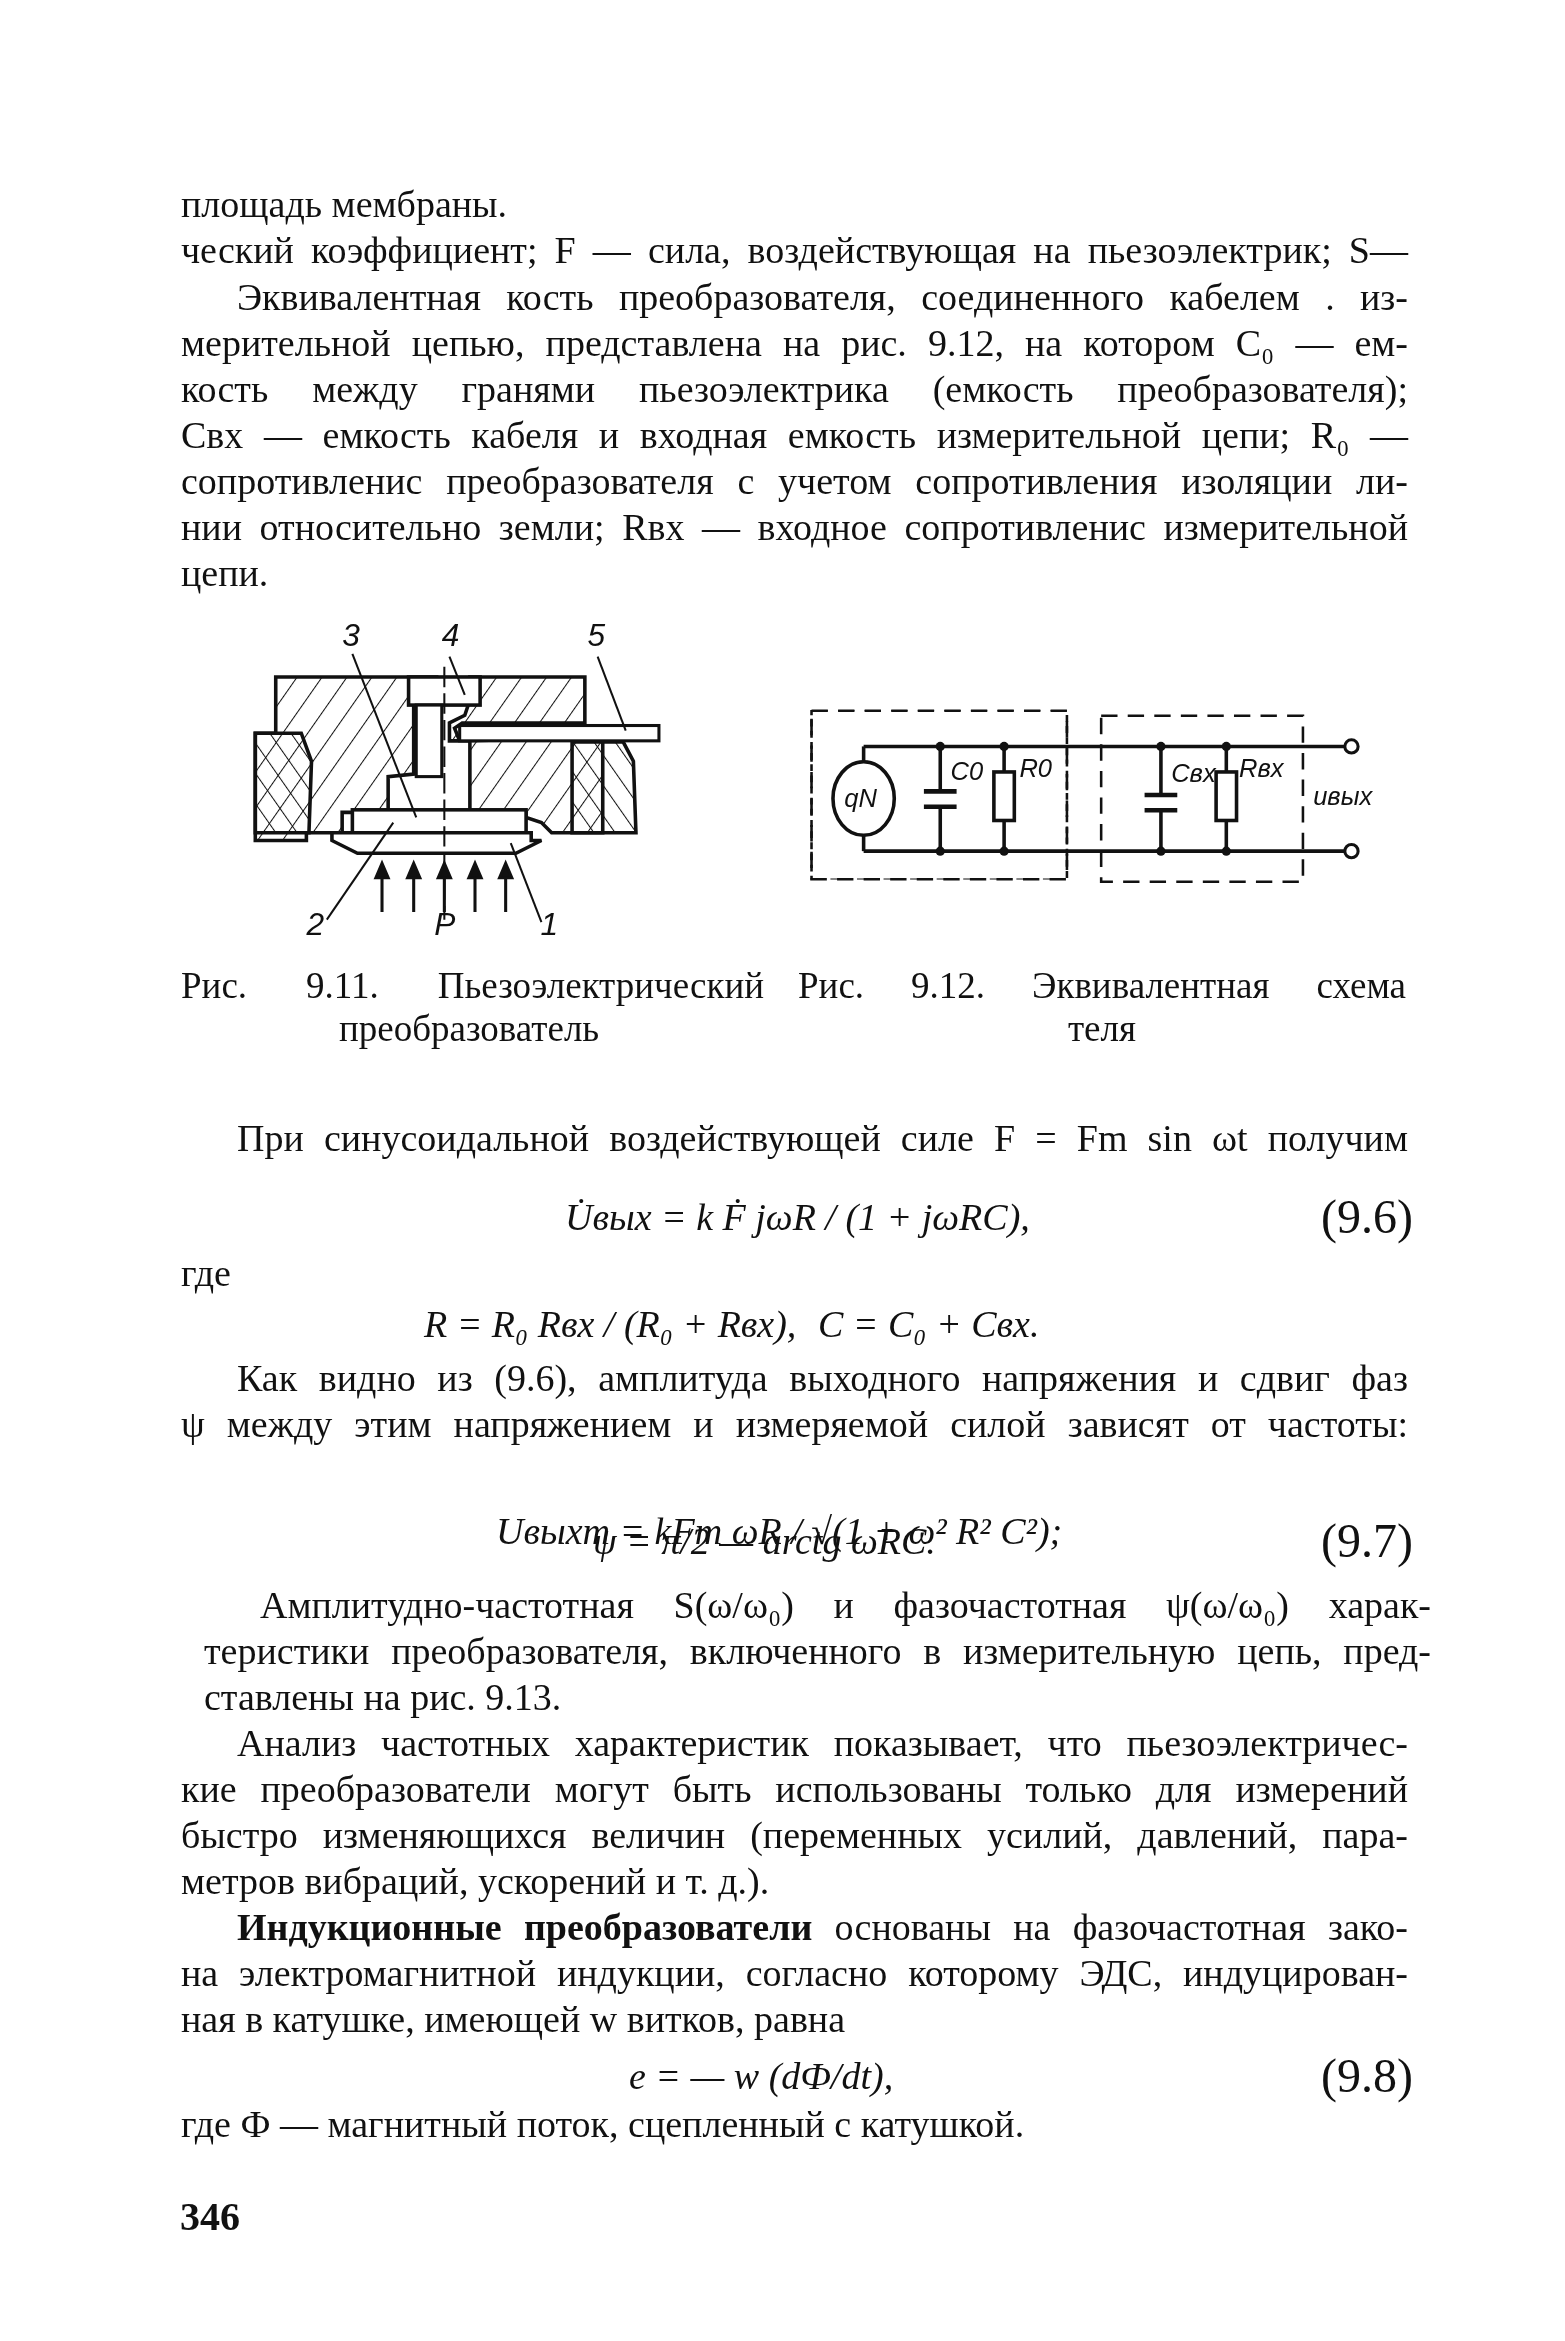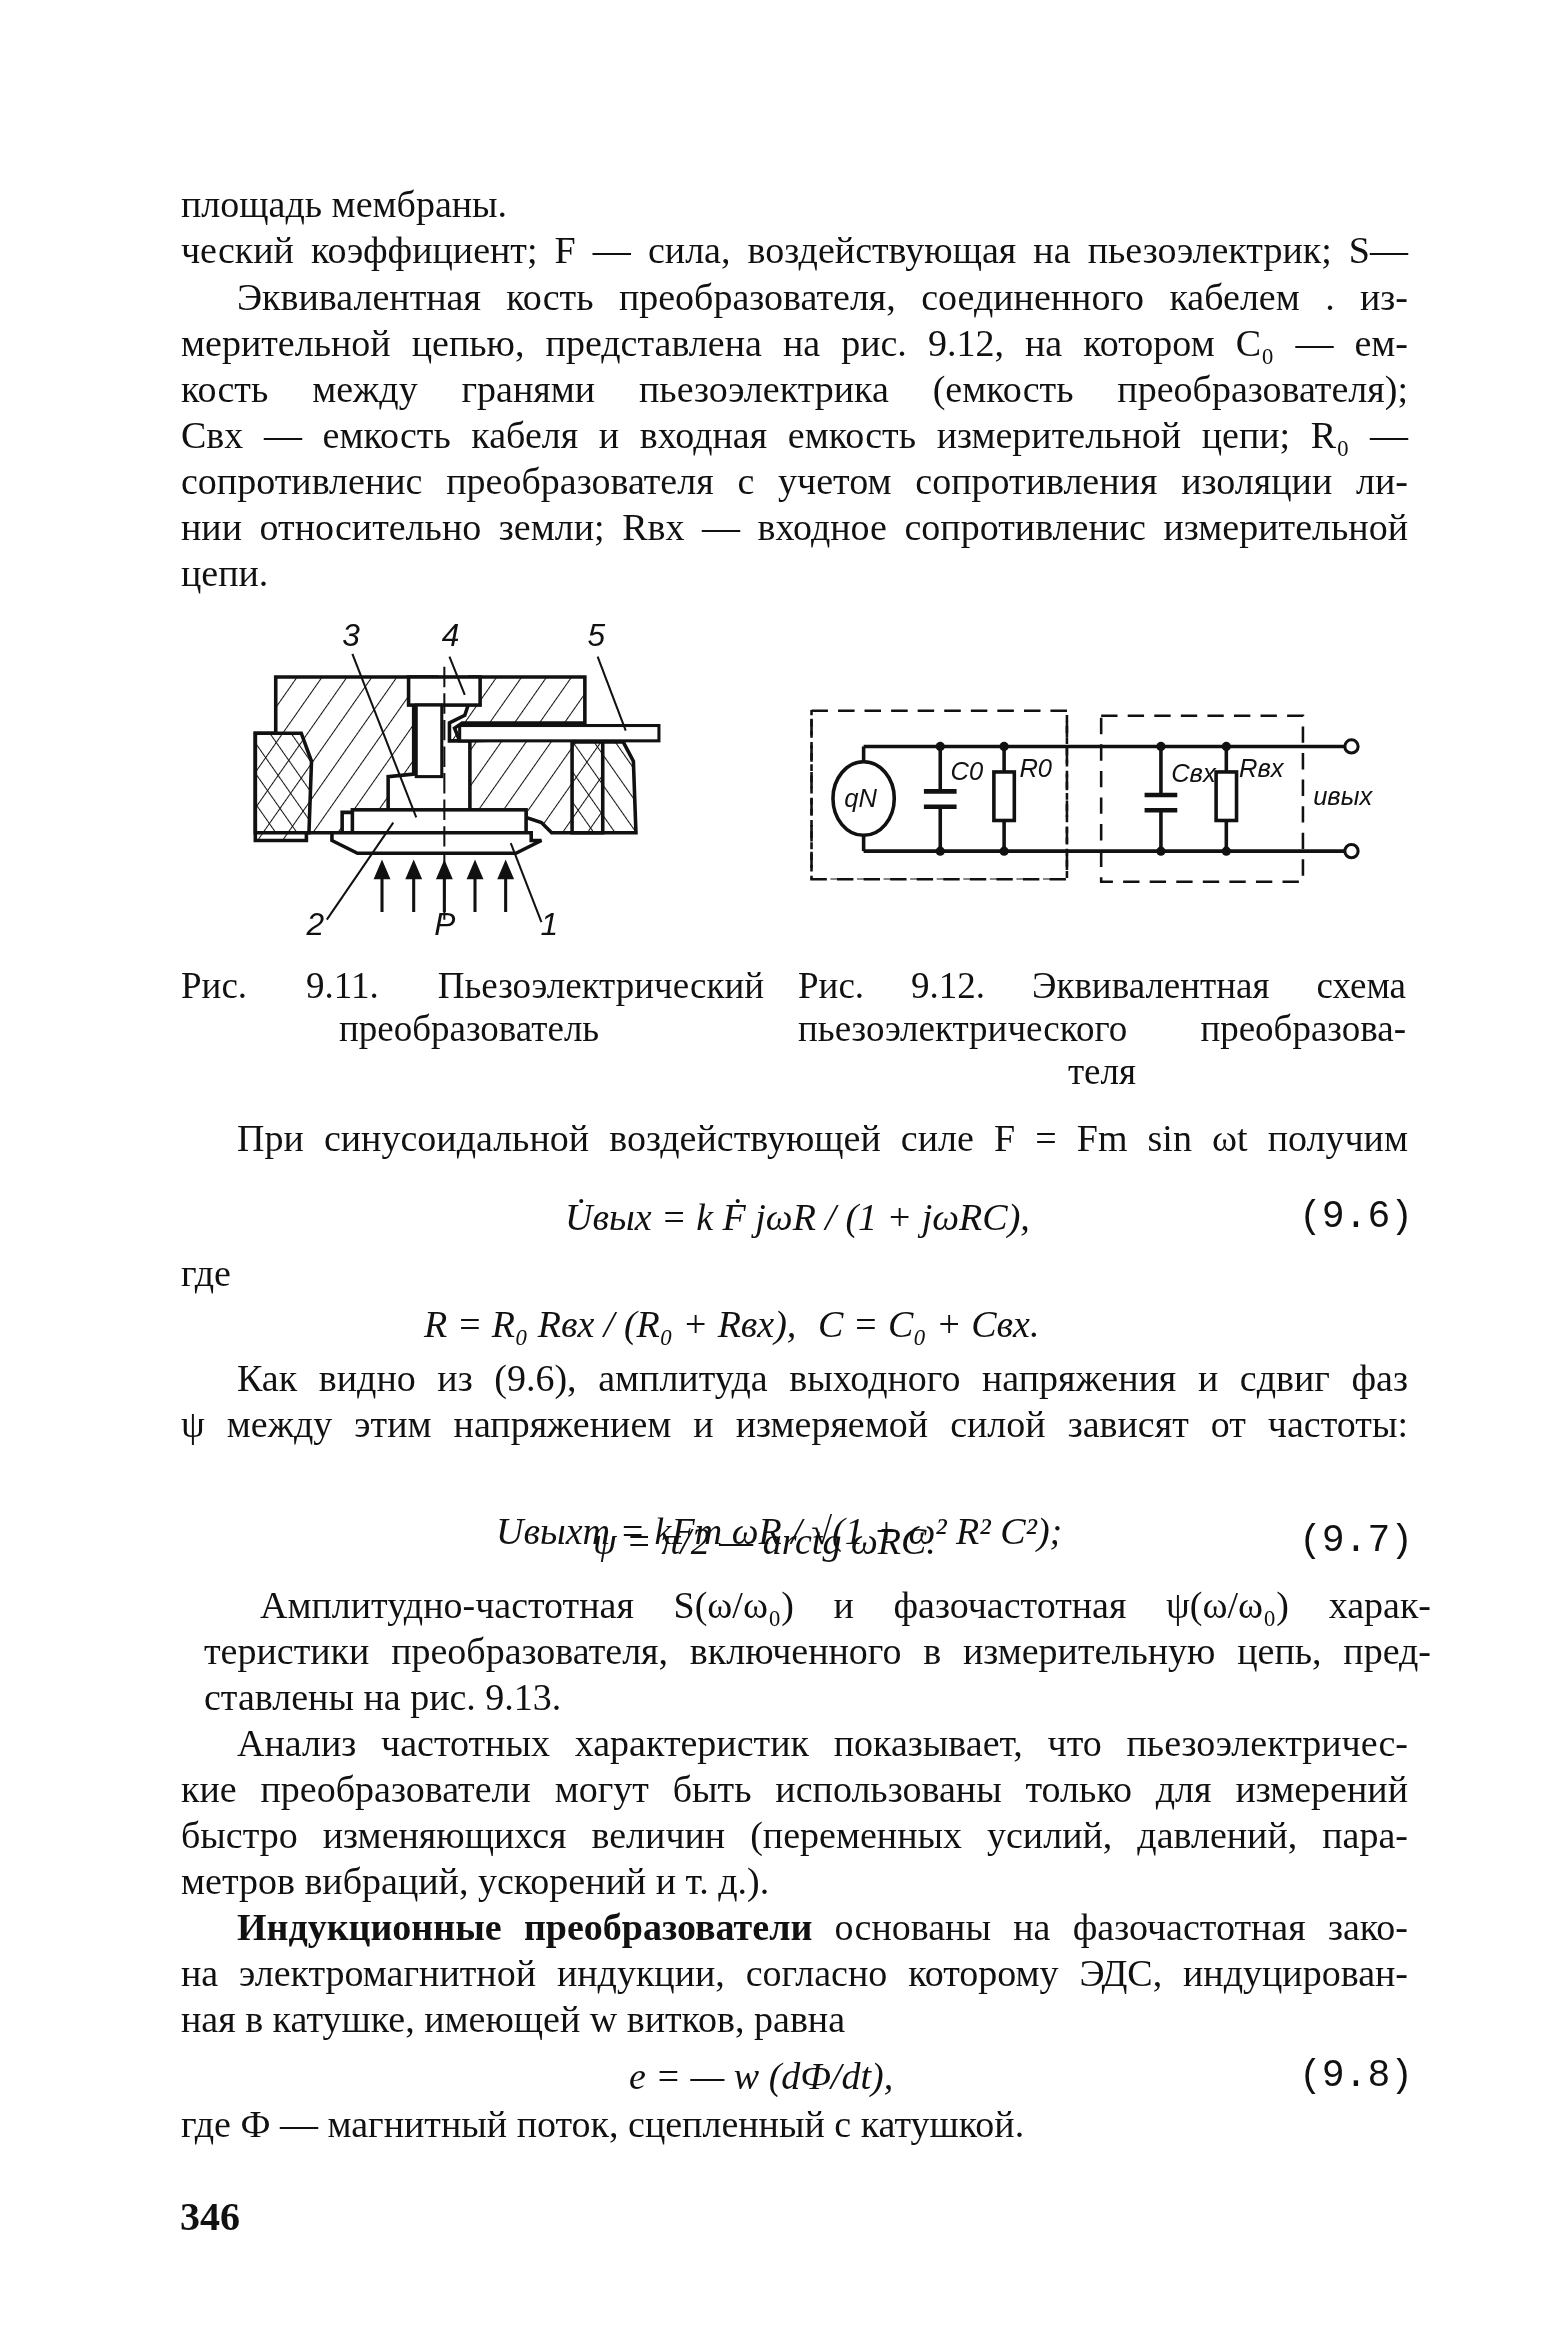--- a/index.html
+++ b/index.html
@@ -5,21 +5,21 @@
   html, body { margin: 0; padding: 0; background: #ffffff; }
   body { width: 1566px; height: 2342px; position: relative; overflow: hidden; color: #111; }
   .page { position: absolute; left: 0; top: 0; width: 1566px; height: 2342px; }
   .txt { font-family: "Liberation Serif", "DejaVu Serif", serif; font-size: 38px; line-height: 46px; }
   .para { position: absolute; left: 181px; width: 1227px; text-align: justify; text-align-last: left; }
   .line { display: block; text-align: justify; text-align-last: justify; white-space: nowrap; }
   .line.last { text-align-last: left; }
   .ital { font-style: italic; }
   .bold { font-weight: bold; }
   .eq { position: absolute; font-family: "Liberation Serif", "DejaVu Serif", serif; font-size: 38px; line-height: 46px; white-space: nowrap; }
-  .eqnum { position: absolute; right: 153px; font-family: Liberation Mono, monospace; font-size: 38px; line-height: 46px; }
+  .eqnum { position: absolute; right: 153px; font-family: Liberation Serif, serif; font-size: 48px; line-height: 46px; }
   .caption { position: absolute; font-family: "Liberation Serif", "DejaVu Serif", serif; font-size: 37px; line-height: 43px; }
   .fig { position: absolute; }
   .pagenum { position: absolute; left: 180px; top: 2137px; font-family: Liberation Serif, serif; font-size: 40px; font-weight: bold; }
 </style>
 </head>
 <body>
 
 <div class="page">
 
   <div class="para txt" style="top:181px;">
@@ -141,21 +141,20 @@
       <text x="1030" y="225">uвых</text>
     </g>
   </svg>
 
   <div class="caption" style="left:181px; top:964px; width:583px;">
     <span class="line">Рис. 9.11. Пьезоэлектрический</span>
     <span style="display:block; padding-left:158px;">преобразователь</span>
   </div>
   <div class="caption" style="left:798px; top:964px; width:608px;">
     <span class="line">Рис. 9.12. Эквивалентная схема</span>
-    <span class="line">пьезоэлектрического преобразова-</span>
     <span style="display:block; text-align:center;">теля</span>
   </div>
 
   <div class="para txt" style="top:1115px;">
     <span class="line" style="padding-left:56px;">При синусоидальной воздействующей силе F = Fm sin ωt получим</span>
   </div>
 
   <div class="eq ital" style="left:565px; top:1194px;">U̇вых = k Ḟ jωR / (1 + jωRC),</div>
   <div class="eqnum" style="top:1194px;">(9.6)</div>
 

